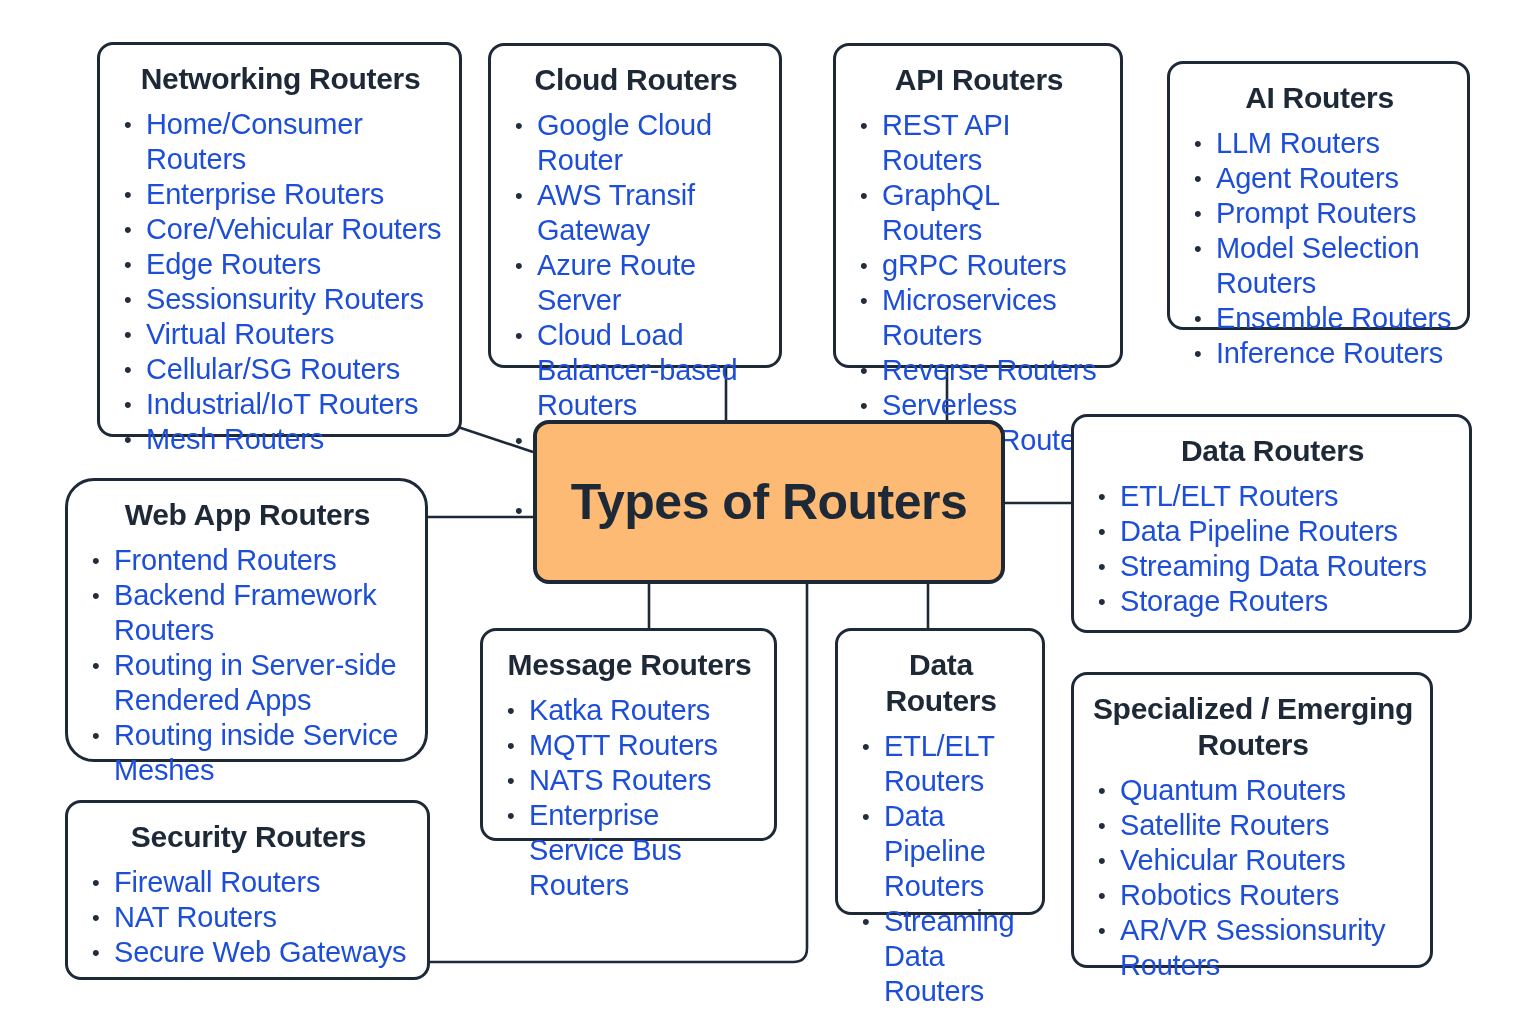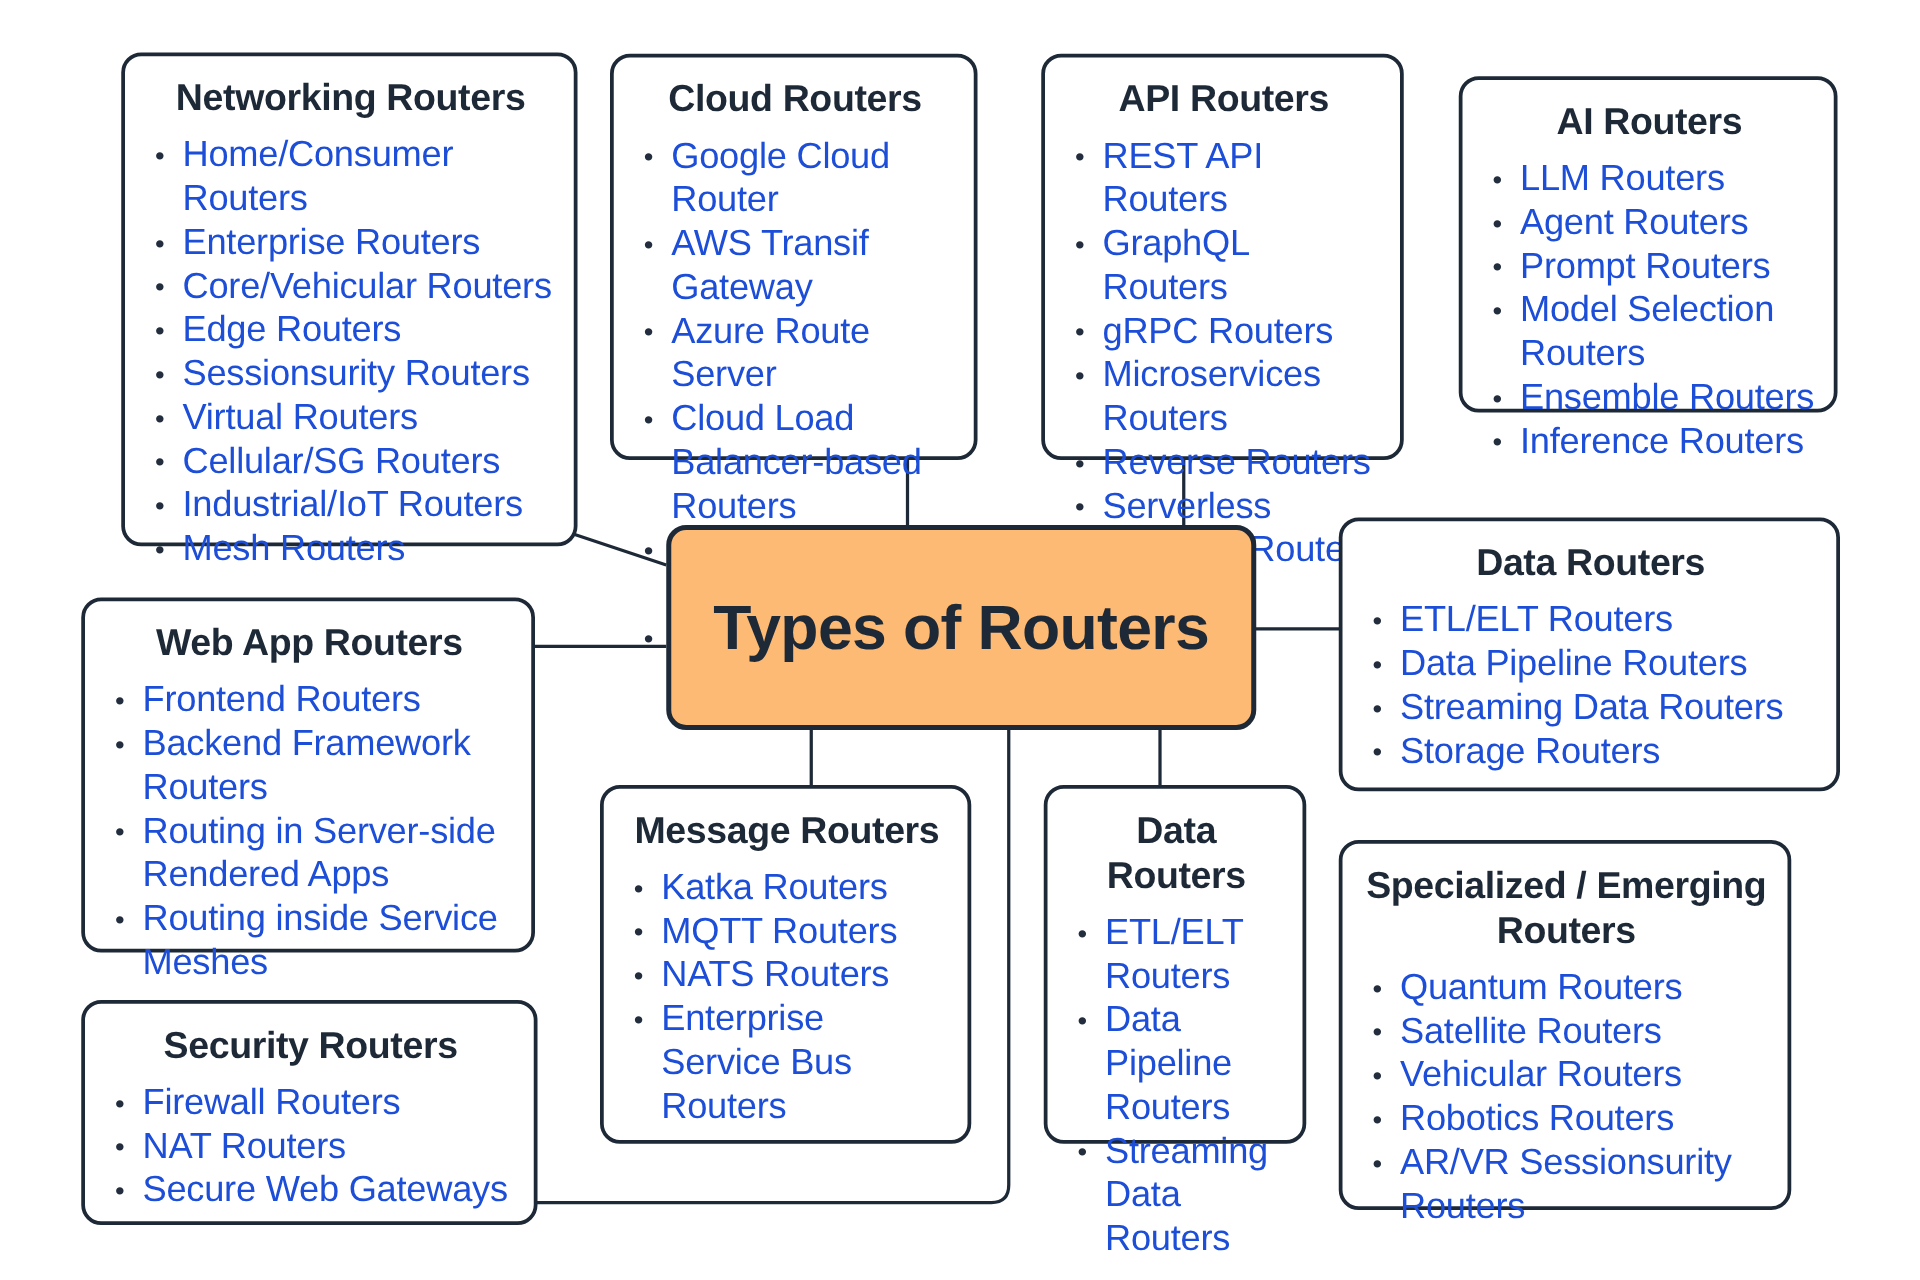--- a/index.html
+++ b/index.html
@@ -59,24 +59,24 @@
     font-weight:700;
     letter-spacing:-0.5px;
     color:#1e2937;
     margin:0;
   }
   
   #box-networking {left:50px;  top:42px;  width:365px; height:395px;margin-left:47px;}
   #box-cloud      {left:488px; top:43px;  width:294px; height:325px;}
   #box-api        {left:833px; top:43px;  width:290px; height:325px;}
   #box-ai         {left:1167px;top:61px;  width:303px; height:269px;}
-  #box-webapp     {left:65px;  top:478px; width:363px; height:284px;}
+  #box-webapp     {left:65px;  top:478px; width:363px; height:284px;border-radius:29px;}
   #box-data-right {left:1071px;top:414px; width:401px; height:219px;}
   #box-security   {left:65px;  top:800px; width:365px; height:180px;}
-  #box-message    {left:480px; top:628px; width:297px; height:287px;}
+  #box-message    {left:480px; top:628px; width:297px; height:213px;}
   #box-data-bottom{left:835px; top:628px; width:210px; height:287px;}
   #box-specialized{left:1071px;top:672px; width:362px; height:296px;}
   #box-center     {left:533px; top:420px; width:472px; height:164px;}
 </style>
 </head>
 <body>
 
 <svg id="connectors" viewBox="0 0 1536 1024" xmlns="http://www.w3.org/2000/svg">
   <g stroke="#1e2937" stroke-width="2.6" fill="none">
     <path d="M 428 417 L 533 452"></path>

